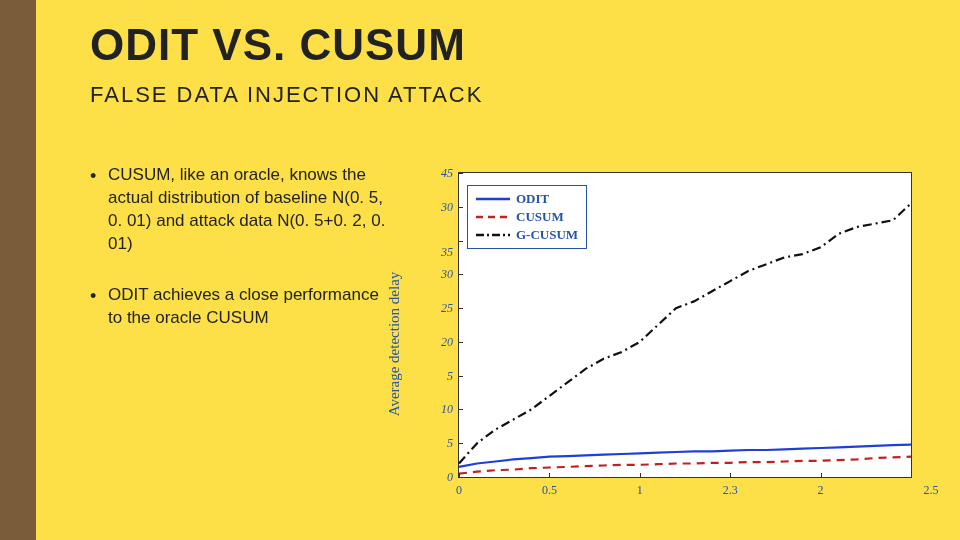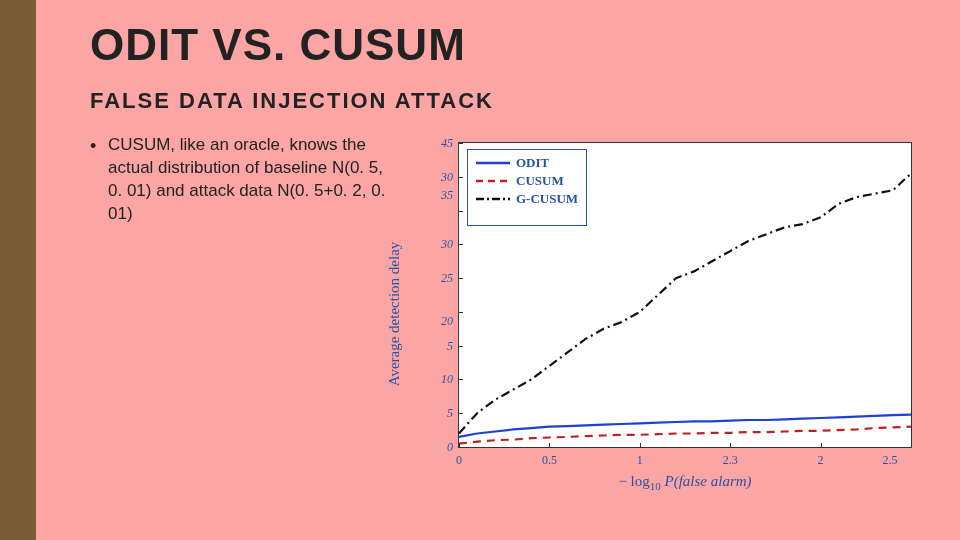--- a/index.html
+++ b/index.html
@@ -1,20 +1,20 @@
 <!DOCTYPE html>
 <html><head>
 <meta charset="utf-8">
 <style>
   * { box-sizing: border-box; margin: 0; padding: 0; }
   html, body { width: 960px; height: 540px; font-family: Arial, Helvetica, sans-serif; background: #fff; }
   .slide {
     width: 960px;
     height: 540px;
-    background: #fca5a5;
+    background: #fde047;
     position: relative;
     display: flex;
     overflow: hidden;
   }
   .scallop {
     position: absolute;
     left: 0; top: 0;
     width: 36px;
     height: 540px;
     background: #7a5c3a;
@@ -31,29 +31,29 @@
   h1.title {
     font-family: "Arial Black", Impact, sans-serif;
     font-weight: 900;
     font-size: 44px;
     letter-spacing: 1px;
     color: #222;
     margin-bottom: 0;
   }
   h2.subtitle {
     font-family: "Arial Black", Impact, sans-serif;
-    font-weight: 700;
+    font-weight: 400;
     font-size: 22px;
     letter-spacing: 2px;
     color: #222;
-    margin-top: 18px;
+    margin-top: 12px;
   }
   .body {
     display: flex;
-    margin-top: 20px;
+    margin-top: 56px;
     gap: 10px;
   }
   .bullets {
     width: 300px;
     font-size: 17px;
     color: #222;
     line-height: 1.35;
   }
   .bullets ul { list-style: none; padding: 0; }
   .bullets li { position: relative; padding-left: 18px; margin-bottom: 28px; }
@@ -107,24 +107,24 @@
   }
   .tick-y { right: 100%; padding-right: 6px; transform: translateY(-50%); font-style: italic; }
   .tick-x { top: 100%; padding-top: 6px; transform: translateX(-50%); }
   .tickmark-y, .tickmark-x { position: absolute; background: #333; }
   .tickmark-y { width: 5px; height: 1px; left: -1px; }
   .tickmark-x { height: 5px; width: 1px; bottom: -1px; }
   svg.lines { position: absolute; left: 0; top: 0; width: 100%; height: 100%; overflow: visible; }
   .legend {
     position: absolute;
     left: 8px;
-    top: 6px;
+    top: 12px;
     background: #fff;
     border: 1px solid #2653a6;
-    padding: 4px 8px 17px 8px;
+    padding: 4px 8px 4px 8px;
     font-size: 13px;
     color: #2653a6;
     font-family: Liberation Serif, serif;
   }
   .legend-row { display: flex; align-items: center; gap: 6px; height: 18px; }
   .legend-swatch { width: 34px; height: 12px; position: relative; }
   .legend-swatch svg { position: absolute; left: 0; top: 0; }
   .legend b { font-weight: bold; }
 </style>
 </head>
@@ -152,20 +152,21 @@
   </div>
 
   <div class="content">
     <h1 class="title">ODIT VS. CUSUM</h1>
     <h2 class="subtitle">FALSE DATA INJECTION ATTACK</h2>
 
     <div class="body">
       <div class="bullets">
         <ul>
           <li>CUSUM, like an oracle, knows the actual distribution of baseline N(0. 5, 0. 01) and attack data N(0. 5+0. 2, 0. 01)</li>
+          <li>ODIT achieves a close performance to the oracle CUSUM</li>
         </ul>
       </div>
 
       <div class="chart-wrap">
         <div class="ylabel">Average detection delay</div>
         <div class="plot" id="plot">
           <svg class="lines" id="lines" preserveAspectRatio="none" viewBox="0 0 452 304">
               <path d="M0.0 293.9 L18.1 290.5 L36.2 288.5 L54.2 286.4 L72.3 285.1 L90.4 283.7 L108.5 283.1 L126.6 282.4 L144.6 281.7 L162.7 281.0 L180.8 280.4 L198.9 279.7 L217.0 279.0 L235.0 278.3 L253.1 278.3 L271.2 277.7 L289.3 277.0 L307.4 277.0 L325.4 276.3 L343.5 275.6 L361.6 275.0 L379.7 274.3 L397.8 273.6 L415.8 272.9 L433.9 272.2 L452.0 271.6 " fill="none" stroke="#1f3fd6" stroke-width="2.2"></path>
               <path d="M0.0 300.6 L18.1 298.6 L36.2 297.2 L54.2 296.6 L72.3 295.2 L90.4 294.5 L108.5 293.9 L126.6 293.2 L144.6 292.5 L162.7 291.8 L180.8 291.8 L198.9 291.2 L217.0 290.5 L235.0 290.5 L253.1 289.8 L271.2 289.8 L289.3 289.1 L307.4 289.1 L325.4 288.5 L343.5 287.8 L361.6 287.8 L379.7 287.1 L397.8 286.4 L415.8 285.1 L433.9 284.4 L452.0 283.7 " fill="none" stroke="#c02020" stroke-width="2.2" stroke-dasharray="8 6"></path>
               <path d="M0.0 290.5 L18.1 270.2 L36.2 256.7 L54.2 246.6 L72.3 236.4 L90.4 222.9 L108.5 209.4 L126.6 195.9 L144.6 185.8 L162.7 179.0 L180.8 168.9 L198.9 152.0 L217.0 135.1 L235.0 128.4 L253.1 118.2 L271.2 108.1 L289.3 98.0 L307.4 91.2 L325.4 84.4 L343.5 81.1 L361.6 74.3 L379.7 60.8 L397.8 54.0 L415.8 50.7 L433.9 47.3 L452.0 30.4 " fill="none" stroke="#111111" stroke-width="2.2" stroke-dasharray="9 4 2 4"></path>
@@ -198,43 +199,40 @@
           </div>
         <div class="tickmark-y" style="top: 304px;"></div>
             <div class="tick-y" style="top: 304px;">0</div>
             <div class="tickmark-y" style="top: 270.222px;"></div>
             <div class="tick-y" style="top: 270.222px;">5</div>
             <div class="tickmark-y" style="top: 236.444px;"></div>
             <div class="tick-y" style="top: 236.444px;">10</div>
             <div class="tickmark-y" style="top: 202.667px;"></div>
             <div class="tick-y" style="top: 202.667px;">5</div>
             <div class="tickmark-y" style="top: 168.889px;"></div>
-            <div class="tick-y" style="top: 178px;">20</div>
+            <div class="tick-y" style="top: 169px;">20</div>
             <div class="tickmark-y" style="top: 135.111px;"></div>
             <div class="tick-y" style="top: 135.111px;">25</div>
             <div class="tickmark-y" style="top: 101.333px;"></div>
             <div class="tick-y" style="top: 101.333px; text-align: right;">30</div>
             <div class="tickmark-y" style="top: 67.5556px;"></div>
-            <div class="tick-y" style="top: 52px;">35</div>
+            <div class="tick-y" style="top: 79px;">35</div>
             <div class="tickmark-y" style="top: 33.7778px;"></div>
             <div class="tick-y" style="top: 33.7778px;">30</div>
             <div class="tickmark-y" style="top: 0px;"></div>
             <div class="tick-y" style="top: 0px;">45</div>
             <div class="tickmark-x" style="left: 0px;"></div>
             <div class="tick-x" style="left: 0px;">0</div>
             <div class="tickmark-x" style="left: 90.4px;"></div>
             <div class="tick-x" style="left: 90.4px;">0.5</div>
             <div class="tickmark-x" style="left: 180.8px;"></div>
             <div class="tick-x" style="left: 180.8px;">1</div>
             <div class="tickmark-x" style="left: 271.2px;"></div>
             <div class="tick-x" style="left: 271.2px;">2.3</div>
             <div class="tickmark-x" style="left: 361.6px;"></div>
             <div class="tick-x" style="left: 361.6px;">2</div>
             <div class="tickmark-x" style="left: 452px;"></div>
-            <div class="tick-x" style="left: 431px; font-family: Liberation Serif, serif;">2.5</div>
+            <div class="tick-x" style="left: 472px; font-family: Liberation Serif, serif;">2.5</div>
           </div>
-        <div class="xlabel">
-          <span>− log</span><span class="sub">10</span><span class="it"> P(false alarm)</span>
-        </div>
       </div>
     </div>
   </div>
 </div>
 
 </body></html>

